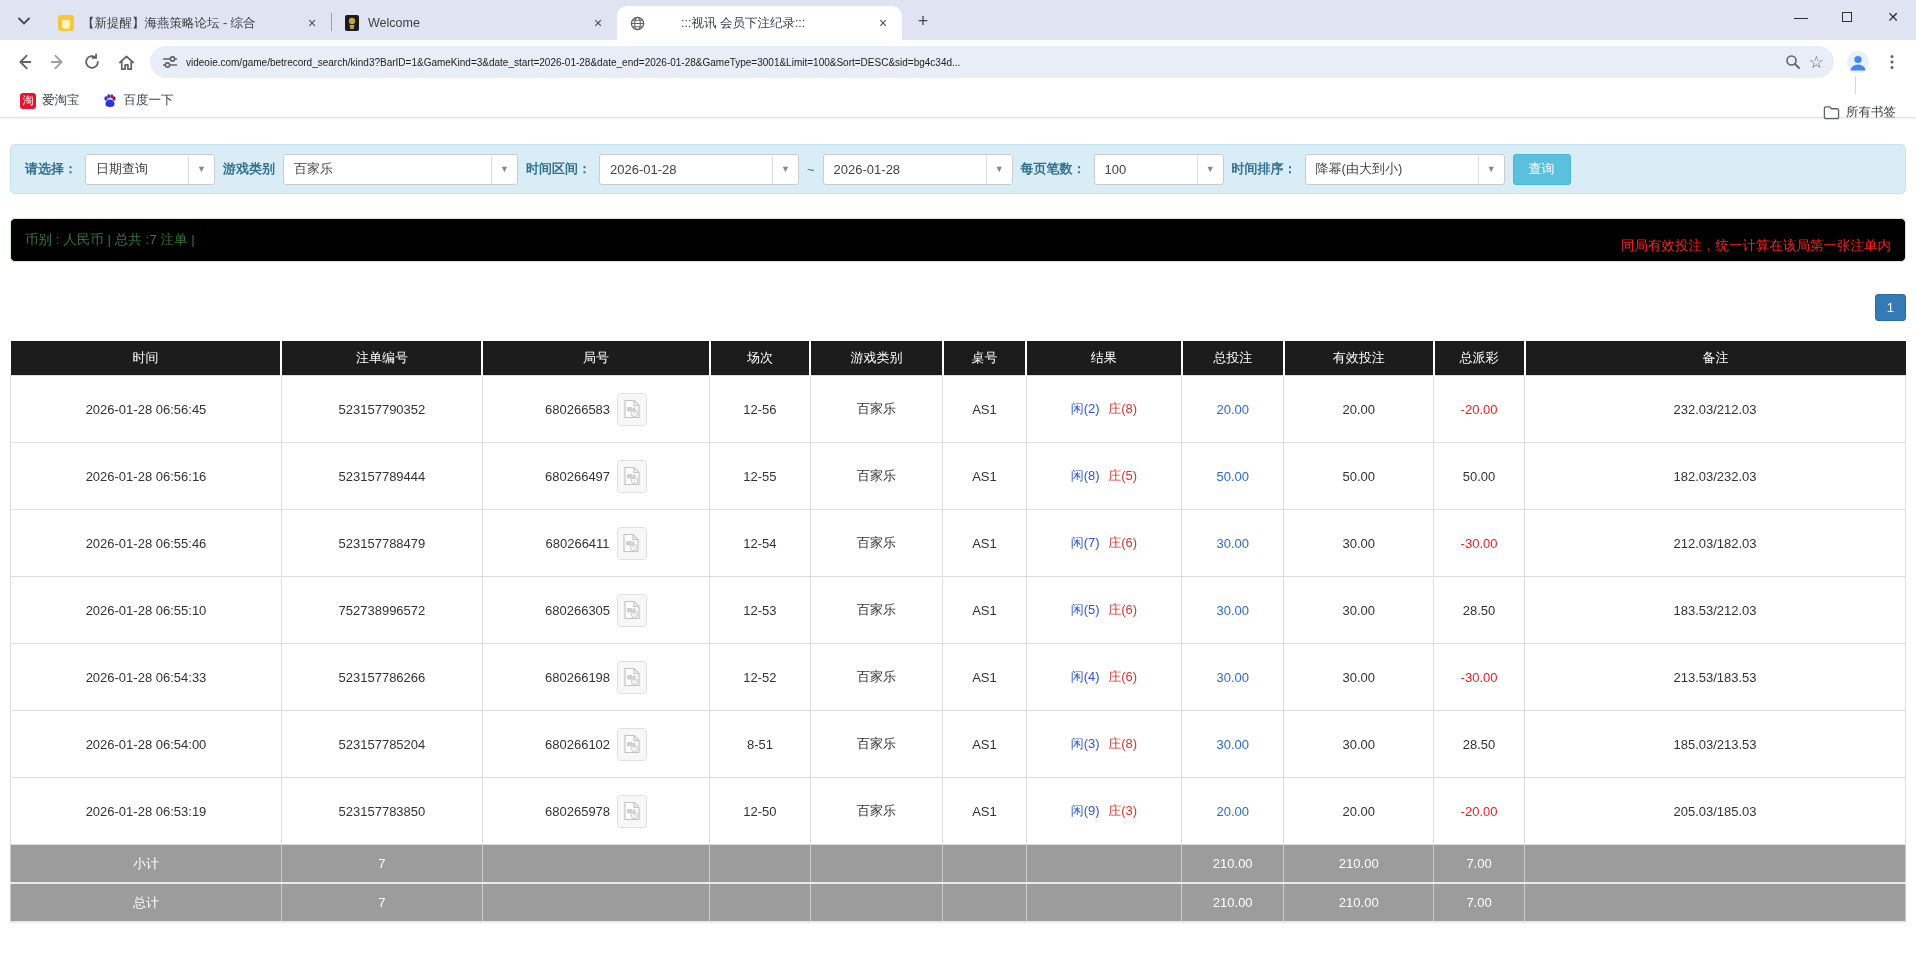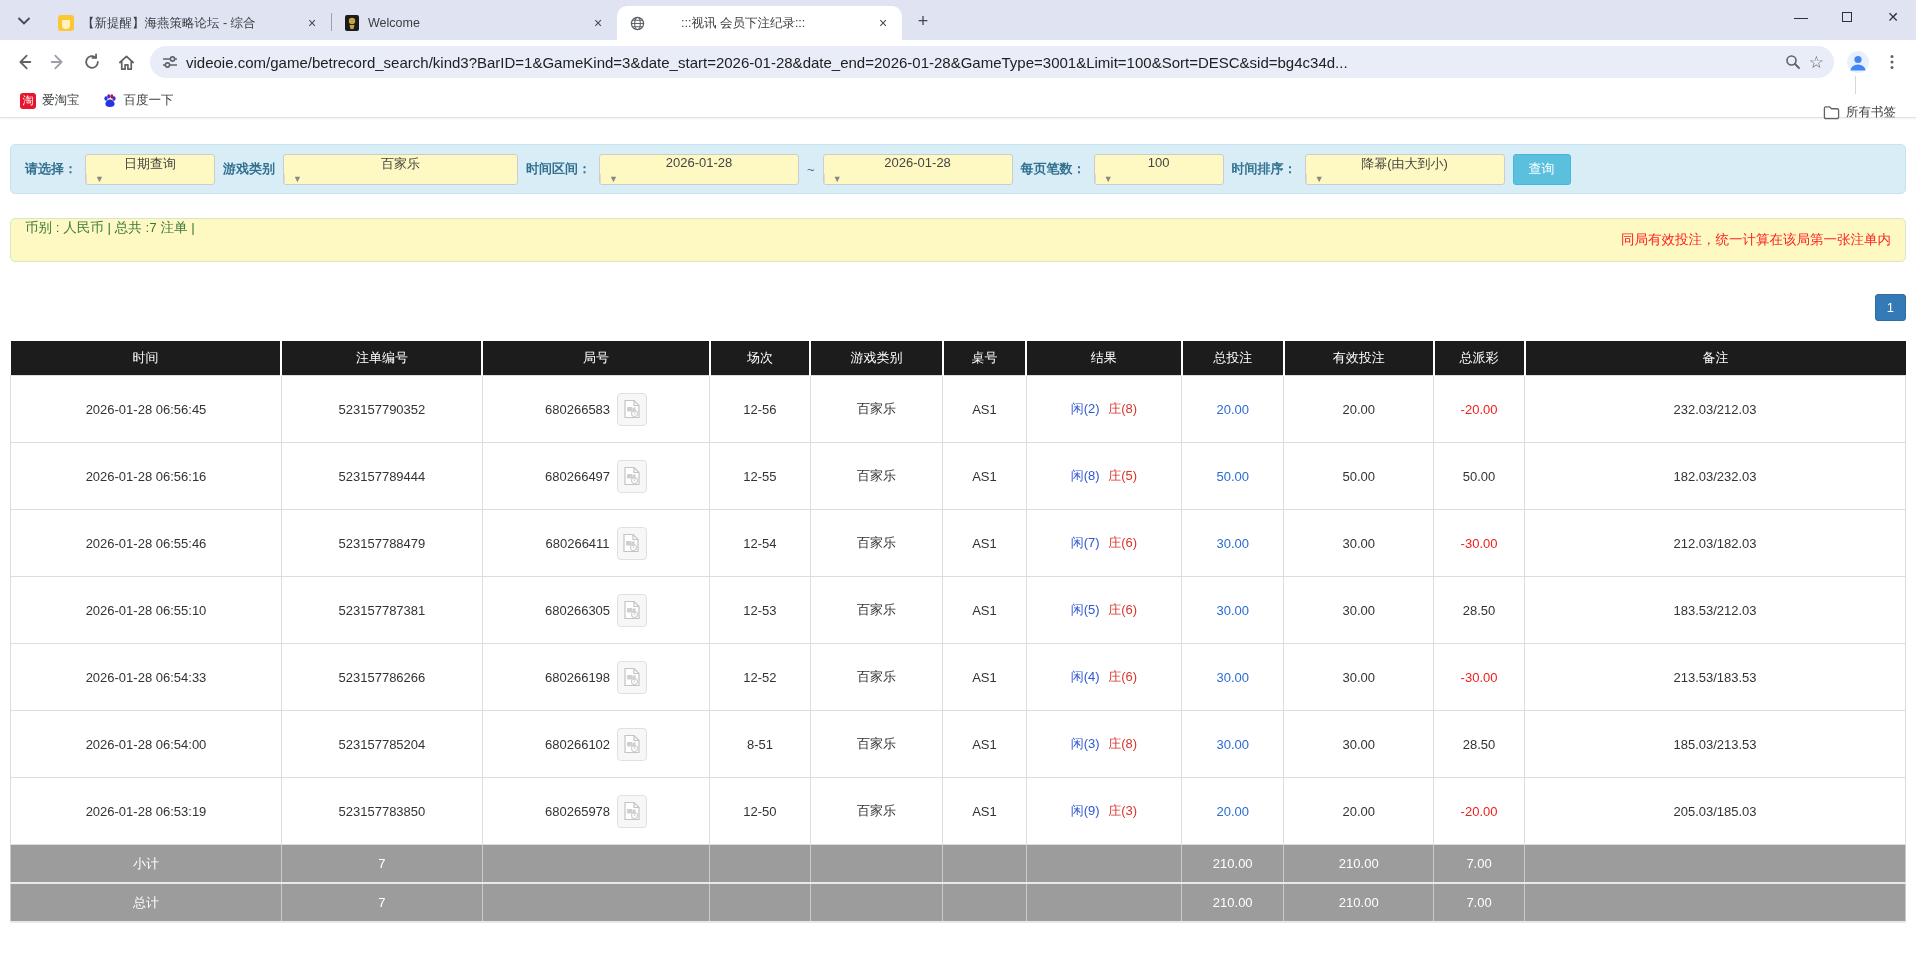--- a/index.html
+++ b/index.html
@@ -26,51 +26,51 @@
   .win-btn { width:46px; height:34px; display:flex; align-items:center; justify-content:center;
     color:#2f3136; font-size:14px; cursor:pointer; }
   .win-max { font-size:0; }
   .win-max i { width:10px; height:10px; border:1.2px solid #2f3136; display:block; }
 
   .navbar { height:44px; background:#fff; display:flex; align-items:center; padding:0 8px; gap:2px; }
   .nav-icon { width:32px; height:32px; border-radius:50%; display:flex; align-items:center; justify-content:center;
     color:#5f6368; font-size:19px; cursor:pointer; flex:0 0 auto; }
   .omnibox { flex:1; height:32px; background:#e9edf8; border-radius:16px; margin:0 6px; display:flex;
     align-items:center; padding:0 10px 0 12px; gap:8px; min-width:0; }
-  .omni-url { flex:1; font-size:15px; color:#202124; white-space:nowrap; overflow:hidden; }
+  .omni-url { flex:1; font-size:10px; color:#202124; white-space:nowrap; overflow:hidden; }
   .omni-icon { color:#5f6368; display:flex; align-items:center; cursor:pointer; font-size:17px; }
   .avatar-btn { width:32px; height:32px; border-radius:50%; display:flex; align-items:center; justify-content:center; cursor:pointer; }
 
   .bookmarks { height:34px; background:#fff; display:flex; align-items:center; padding:0 12px; gap:6px;
     border-bottom:1px solid #e1e3e8; box-shadow:0 1px 2px rgba(0,0,0,.06); }
   .bm-item { display:flex; align-items:center; gap:6px; font-size:12.5px; color:#3c4043; padding:4px 8px;
     border-radius:6px; cursor:pointer; }
   .bm-tao { width:16px; height:16px; background:#e6152c; border-radius:3px; color:#fff; font-size:11px;
     display:flex; align-items:center; justify-content:center; }
   .bm-right { margin-left:auto; display:flex; align-items:center; gap:6px;flex-direction:column; }
   .bm-sep { width:1px; height:18px; background:#d5d7dc; margin-right:8px; }
 
   
   .page { padding:0 10px; }
   .page-title { margin:30px 2px 0; font-size:21px; color:#222; font-weight:400; }
 
   .filterbar { margin-top:26px; background:#d9edf7; border:1px solid #c5e3f0; border-radius:5px;
     height:50px; display:flex; align-items:center; padding:0 14px; gap:8px; font-size:13px; }
   .f-label { color:#31708f; font-weight:bold; white-space:nowrap; }
-  .sel { background:#fef9c3; border:1px solid #ccc; border-radius:3px; height:31px; display:flex;
-    align-items:center; cursor:pointer; overflow:hidden;flex-direction:column; }
+  .sel { background:#ffffff; border:1px solid #ccc; border-radius:3px; height:31px; display:flex;
+    align-items:center; cursor:pointer; overflow:hidden; }
   .sel .val { flex:1; padding:0 10px; color:#444; white-space:nowrap; }
   .sel .arr { width:26px; align-self:stretch; border-left:1px solid #ddd; display:flex; align-items:center;
     justify-content:center; color:#888; font-size:9px; }
   .tilde { color:#31708f; }
   .btn-search { background:#5bc0de; border:1px solid #46b8da; color:#fff; border-radius:3px;
     height:31px; padding:0 15px; font-size:13px; cursor:pointer; }
 
-  .greenbar { margin-top:24px; background:#fef9c3; border:1px solid #d6e9c6; border-radius:5px; height:44px;
-    display:flex; justify-content:space-between; padding:0 14px; font-size:13.5px; }
+  .greenbar { margin-top:24px; background:#000000; border:1px solid #d6e9c6; border-radius:5px; height:44px;
+    display:flex; align-items:center; justify-content:space-between; padding:0 14px; font-size:13.5px; }
   .green-left { color:#3c763d; }
   .green-right { color:#ff2020;margin-top:12px; }
 
   .pager { display:flex; justify-content:flex-end; margin-top:32px; }
   .page-btn { background:#337ab7; border:1px solid #2e6da4; color:#fff; font-size:13px;
     padding:5px 11px; border-radius:3px; cursor:pointer; }
 
   table.bets { width:100%; border-collapse:collapse; margin-top:20px; font-size:13px; color:#333; }
   table.bets th { background:#1c1c1c; color:#fff; font-weight:normal; padding:8px 4px; font-size:13px;
     border-right:2px solid #fff; }
@@ -397,21 +397,21 @@
       <span class="res-banker">庄(6)</span>
     </td>
     <td class="blue-link">30.00</td>
     <td>30.00</td>
     <td class="payout neg">-30.00</td>
     <td>212.03/182.03</td>
   </tr>
 
   <tr>
     <td>2026-01-28 06:55:10</td>
-    <td>523157787381</td>
+    <td>752738996572</td>
     <td>
       <span class="cell-round-wrap">
         <span>680266305</span>
         <span class="video-btn">
           <svg width="17" height="20" viewBox="0 0 17 20">
             <path d="M1 1.5 h9 l5 5 v12 h-14 z" fill="#fff" stroke="#c4c4c4" stroke-width="1.2"></path>
             <path d="M10 1.5 v5 h5" fill="none" stroke="#c4c4c4" stroke-width="1.2"></path>
             <rect x="3" y="8" width="5.5" height="4.5" rx="0.8" fill="#cfcfcf"></rect>
             <path d="M8.5 9.2 l3 -1.4 v6 l-3 -1.4 z" fill="#cfcfcf"></path>
             <circle cx="10.5" cy="14.5" r="3" fill="none" stroke="#cfcfcf" stroke-width="1.1"></circle>

